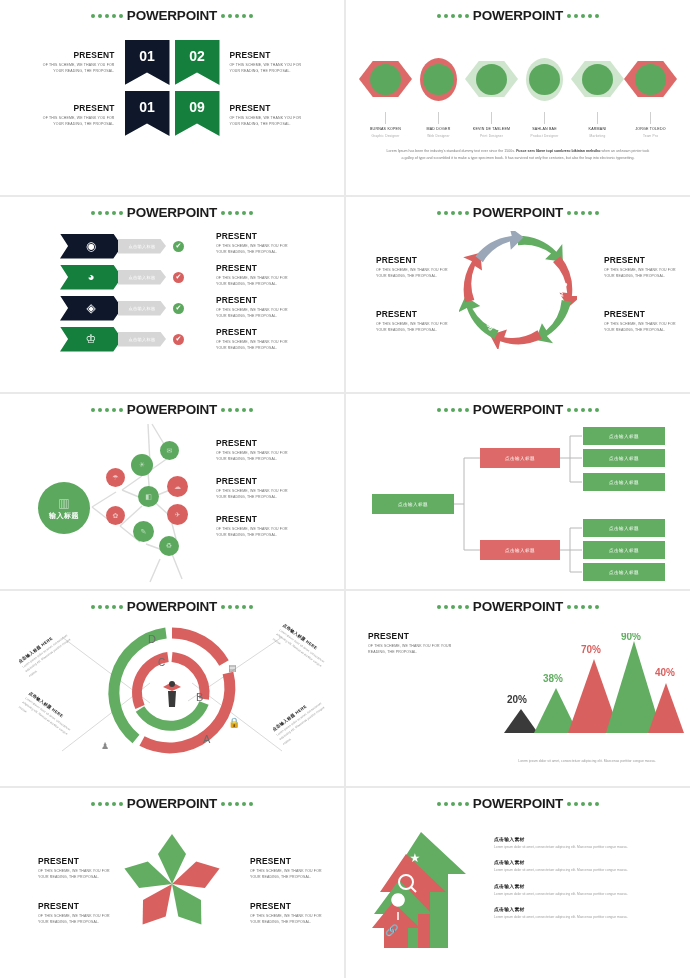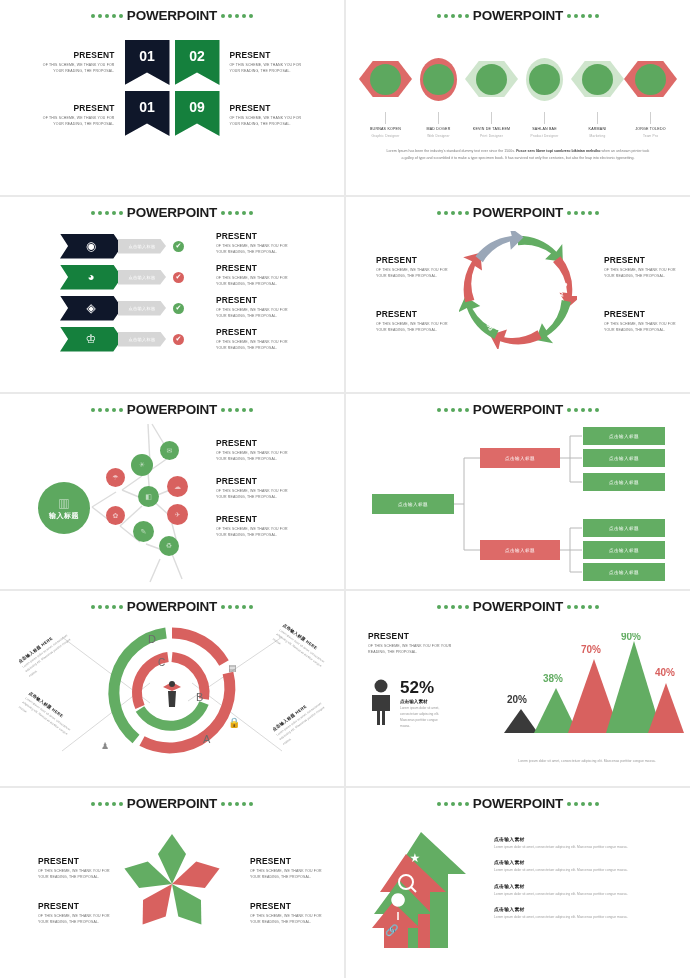--- a/index.html
+++ b/index.html
@@ -673,31 +673,20 @@
           <i></i>
           <i></i>
           <i></i>
           <i></i>
         </span>
     </div>
     <div class="present s8-left">
       <div class="t">PRESENT</div>
       <div class="b">OF THIS SCHEME, WE THANK YOU FOR YOUR READING, THE PROPOSAL.</div>
     </div>
-    <div class="s8-person">
-      <svg width="26" height="46" viewBox="0 0 26 46">
-        <circle cx="13" cy="7" r="6.5" fill="#3a3a3a"></circle>
-        <path d="M4 16 h18 v16 h-5 v14 h-3 v-14 h-2 v14 h-3 v-14 h-5 z" fill="#3a3a3a"></path>
-      </svg>
-      <div>
-        <div class="pct">52%</div>
-        <div class="pct-sub">点击输入素材</div>
-        <div class="pct-p">Lorem ipsum dolor sit amet, consectetuer adipiscing elit. Maecenas porttitor congue massa.</div>
-      </div>
-    </div>
     <svg class="s8-chart" viewBox="0 0 190 106">
       <polygon points="8,100 25,76 42,100" fill="#3a3a3a"></polygon>
       <polygon points="38,100 60,55 82,100" fill="#63ad63"></polygon>
       <polygon points="72,100 98,26 124,100" fill="#d8615f"></polygon>
       <polygon points="110,100 138,8 166,100" fill="#63ad63"></polygon>
       <polygon points="152,100 170,50 188,100" fill="#d8615f"></polygon>
       <text x="11" y="70" fill="#3a3a3a" font-size="10" font-weight="bold">20%</text>
       <text x="47" y="49" fill="#63ad63" font-size="10" font-weight="bold">38%</text>
       <text x="85" y="20" fill="#d8615f" font-size="10" font-weight="bold">70%</text>
       <text x="125" y="7" fill="#63ad63" font-size="10" font-weight="bold">90%</text>

